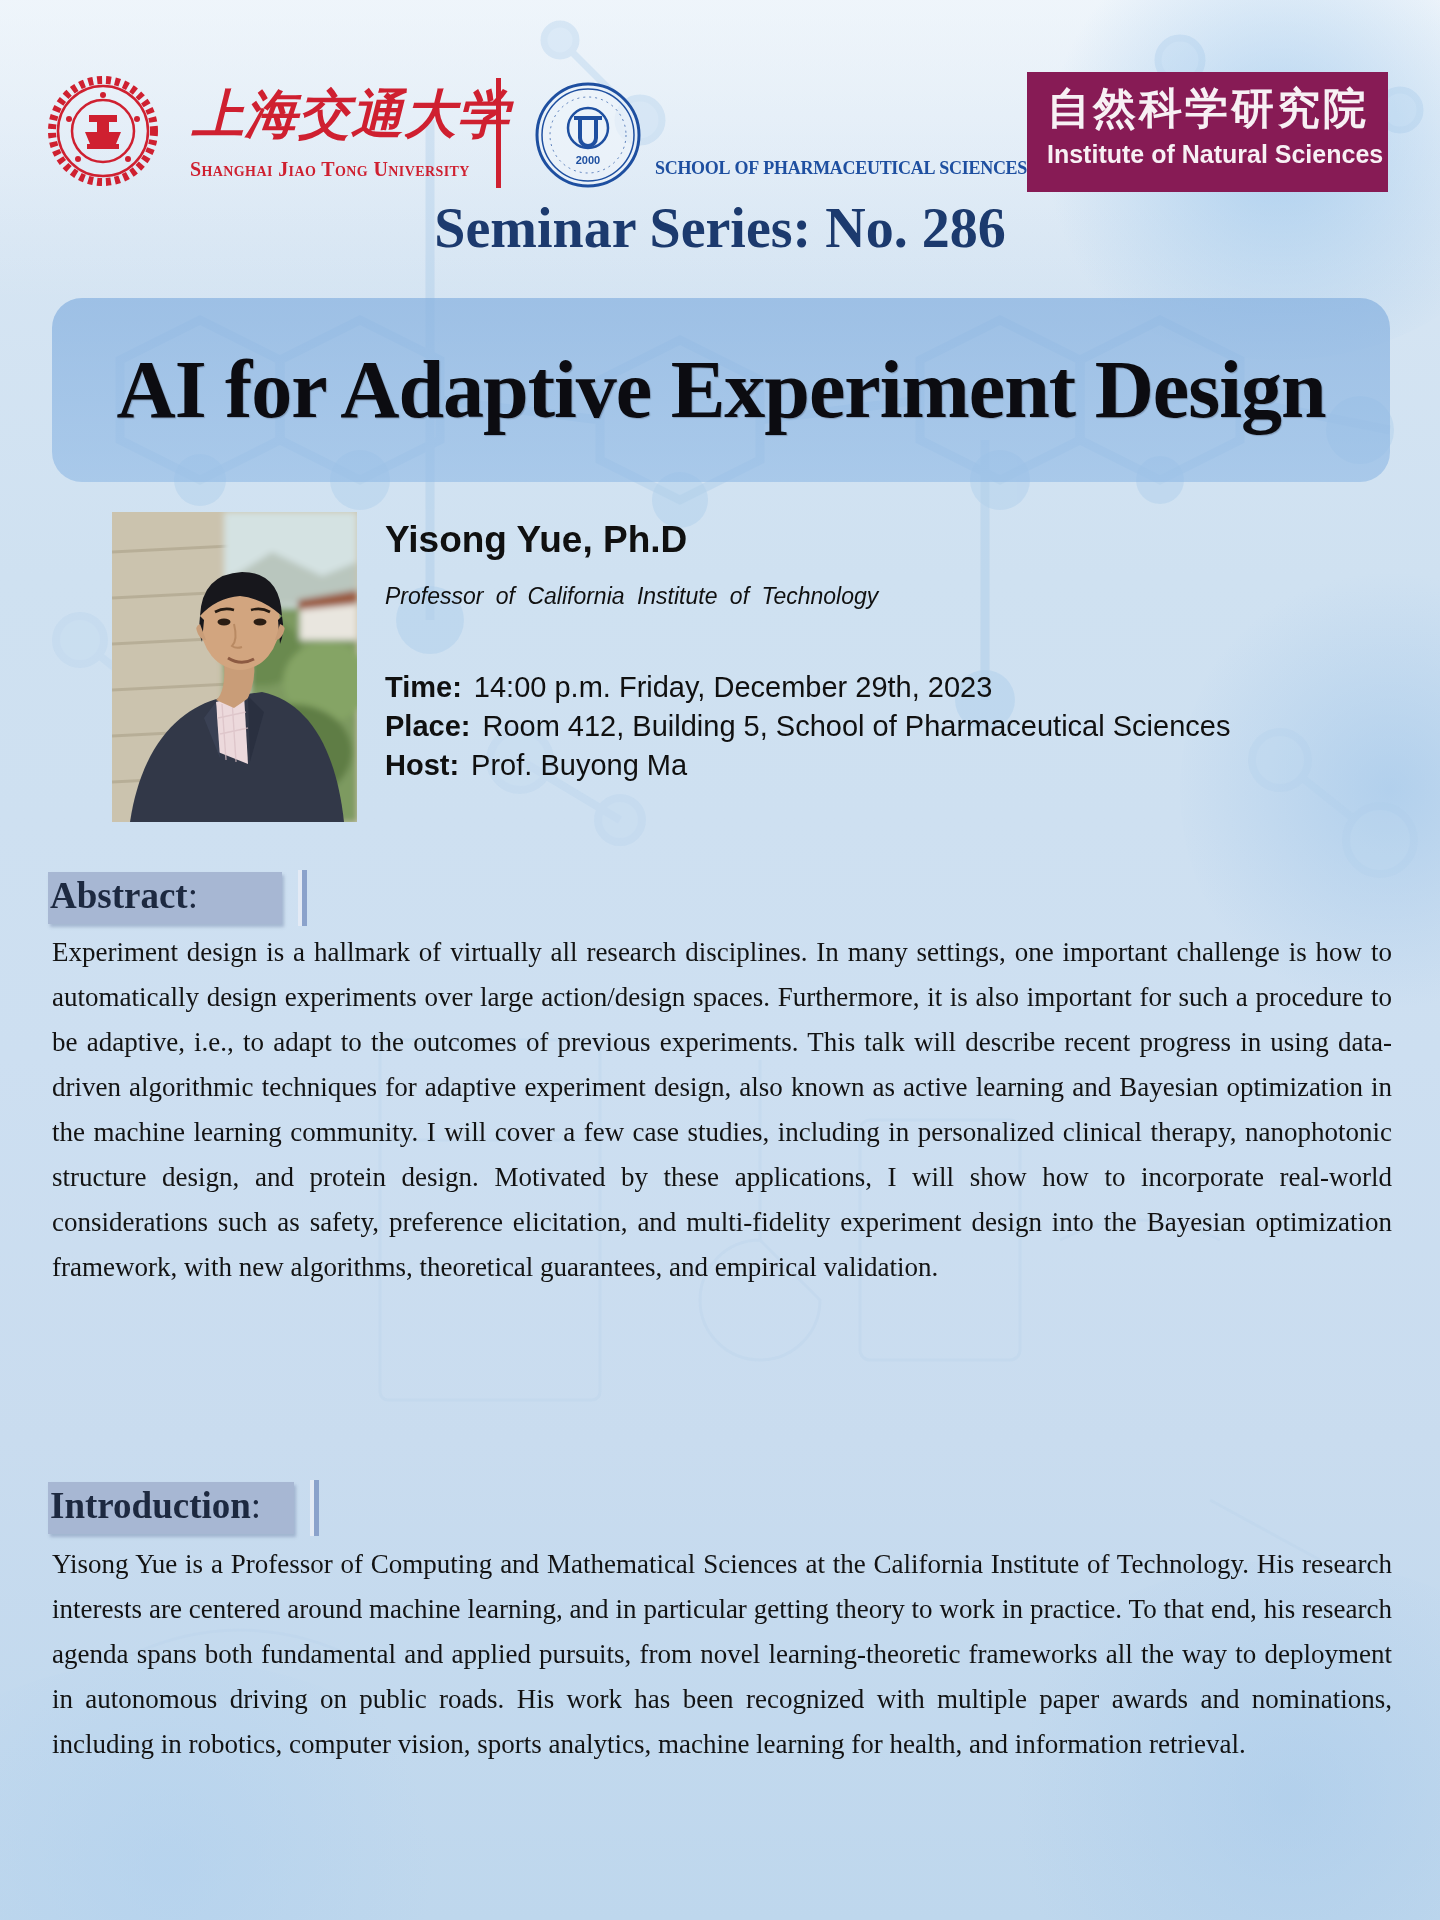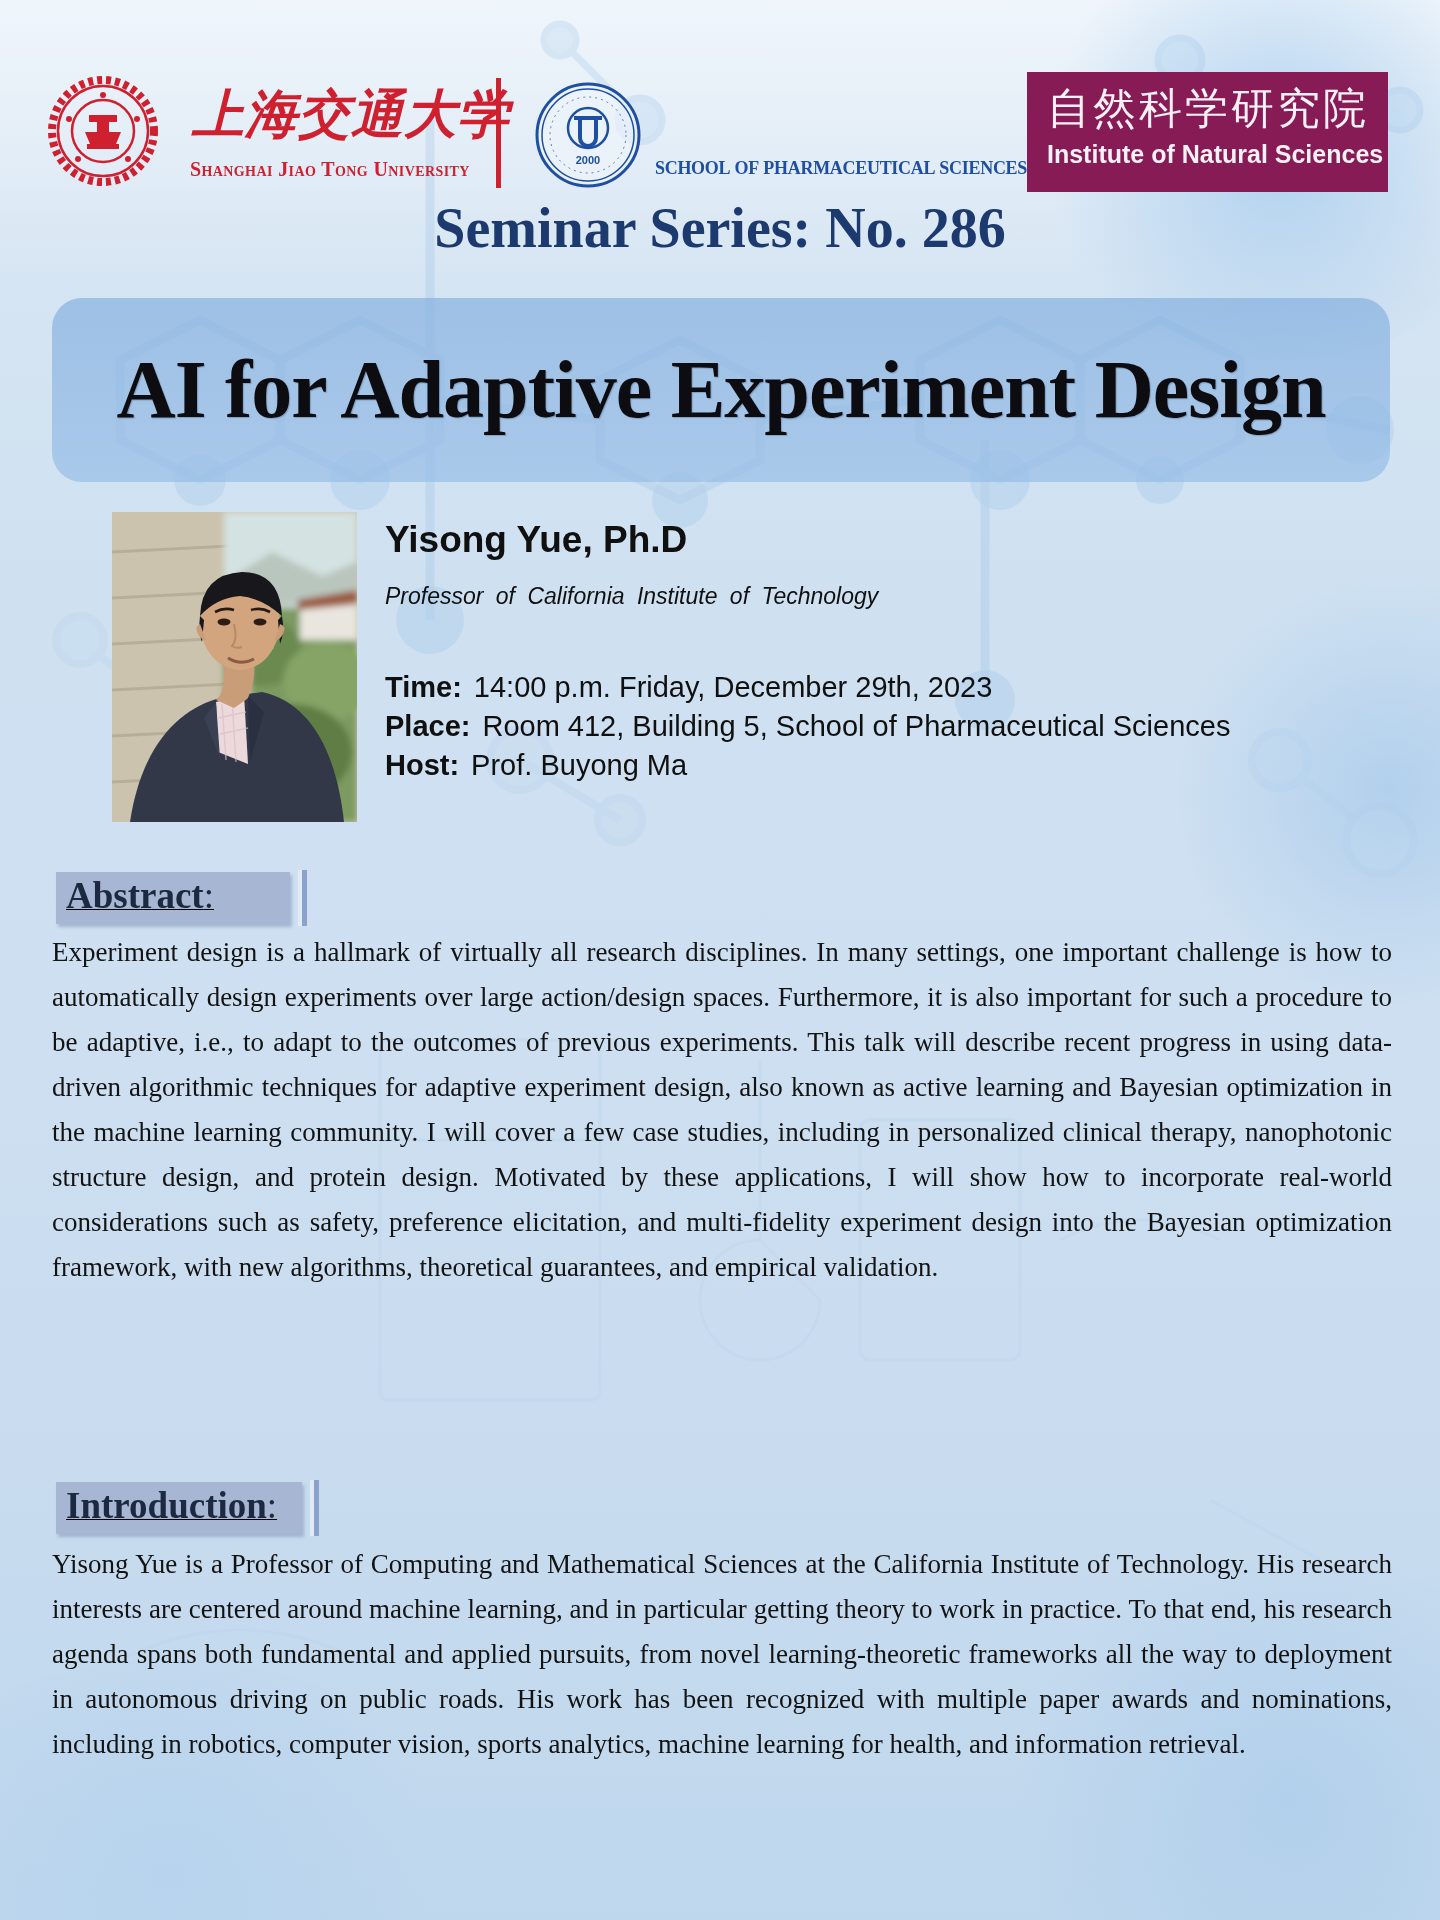--- a/index.html
+++ b/index.html
@@ -39,21 +39,21 @@
   .sjtu-en{position:absolute;left:190px;top:158px;width:330px;font-size:20px;font-weight:bold;
     color:var(--red);letter-spacing:.4px;white-space:nowrap;font-variant:small-caps;}
   .logo-divider{position:absolute;left:496px;top:78px;width:5px;height:110px;background:var(--red);}
   .pharma-seal{position:absolute;left:533px;top:80px;}
   .pharma-cn{position:absolute;left:696px;top:78px;font-size:62px;font-weight:bold;font-style:italic;
     color:var(--blue);letter-spacing:28px;white-space:nowrap;}
   .pharma-en{position:absolute;left:655px;top:158px;font-size:18px;font-weight:bold;
     color:var(--blue);letter-spacing:-.3px;word-spacing:1px;white-space:nowrap;}
   .institute-box{position:absolute;left:1027px;top:72px;width:361px;height:120px;background:var(--maroon);
     font-family:"Liberation Sans",sans-serif;color:#f7f0f4;padding:10px 0 0 20px;}
-  .institute-cn{font-size:43px;letter-spacing:3px;line-height:52px;white-space:nowrap;}
+  .institute-cn{font-size:43px;letter-spacing:3px;line-height:52px;white-space:nowrap;font-weight:bold;}
   .institute-en{font-size:25px;font-weight:bold;line-height:40px;white-space:nowrap;}
 
   
   .series{position:absolute;left:0;top:196px;width:1440px;text-align:center;
     font-size:56px;font-weight:bold;color:var(--navy);}
   .title-banner{position:absolute;left:52px;top:298px;width:1338px;height:184px;border-radius:30px;
     background:linear-gradient(180deg,rgba(136,178,224,.72),rgba(148,188,230,.66));
     display:flex;align-items:center;justify-content:center;}
   .title-banner .title{font-size:82px;font-weight:bold;color:#0c0c11;letter-spacing:-1px;white-space:nowrap;
     text-shadow:1px 1px 1px rgba(30,40,60,.25);}
@@ -61,22 +61,22 @@
   
   .photo{position:absolute;left:112px;top:512px;width:245px;height:310px;overflow:hidden;}
   .speaker-info{position:absolute;left:385px;top:518px;width:1010px;font-family:"Liberation Sans",sans-serif;color:#101010;}
   .speaker-name{font-size:37px;font-weight:bold;line-height:44px;}
   .speaker-affiliation{font-size:23px;font-style:italic;line-height:40px;margin-top:14px;word-spacing:6px;}
   .speaker-details{margin-top:52px;font-size:29px;line-height:39px;}
   .speaker-details .lbl{font-weight:bold;}
   .speaker-details .val{margin-left:12px;}
 
   
-  .sec-head{position:absolute;left:56px;width:234px;height:52px;background:var(--heading-bg);
-    box-shadow:2px 3px 3px rgba(90,110,150,.35);padding:2px 0 0 10px;text-decoration:underline;}
+  .sec-head{position:absolute;left:48px;width:234px;height:52px;background:var(--heading-bg);
+    box-shadow:2px 3px 3px rgba(90,110,150,.35);padding:2px 0 0 2px;}
   .sec-head .txt{font-size:37px;font-weight:bold;color:var(--heading-ink);}
   .sec-head .colon{font-size:37px;font-weight:normal;color:var(--heading-ink);}
   .sec-accent{position:absolute;left:298px;width:9px;height:56px;background:#8ba2cb;
     border-left:4px solid rgba(236,242,250,.9);}
   .abstract-head{top:872px;}
   .abstract-accent{top:870px;}
   .intro-head{top:1482px;width:246px;}
   .intro-accent{left:310px;top:1480px;}
 
   

